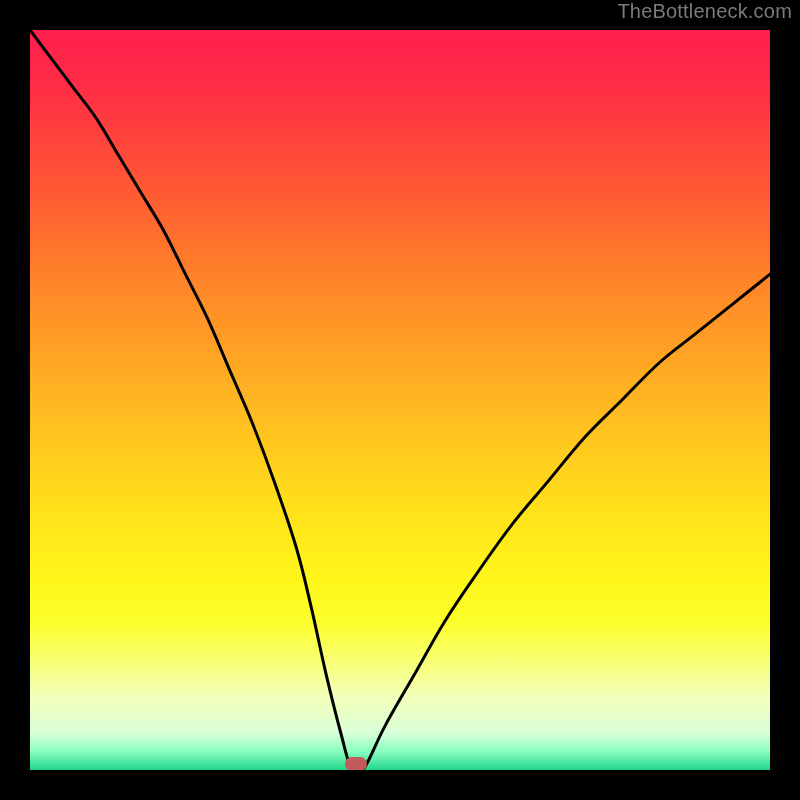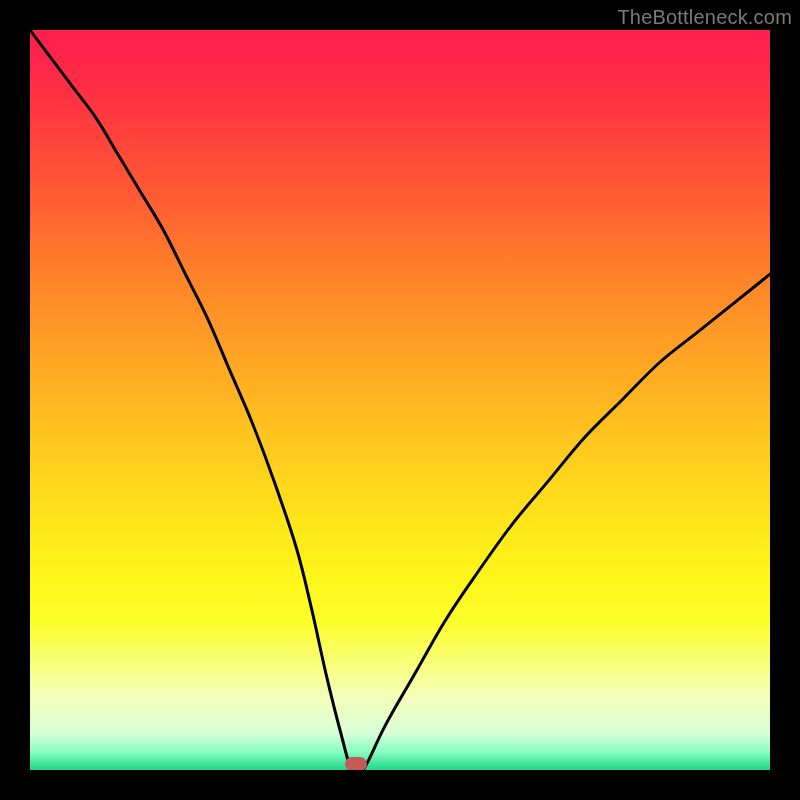--- a/index.html
+++ b/index.html
@@ -39,21 +39,21 @@
       #fff61a 74%,
       #fcff2a 80%,
       #f4ffb8 90%,
       #d8ffd8 95%,
       #8affc0 97.5%,
       #1fd68a 100%
     );
   }
   .watermark {
     position: absolute;
-    top: 6px;
+    top: 0;
     right: 8px;
     color: #7a7a7a;
     font-size: 20px;
     font-weight: 500;
     letter-spacing: 0.2px;
     user-select: none;
   }
   .curve {
     position: absolute;
     inset: 0;

